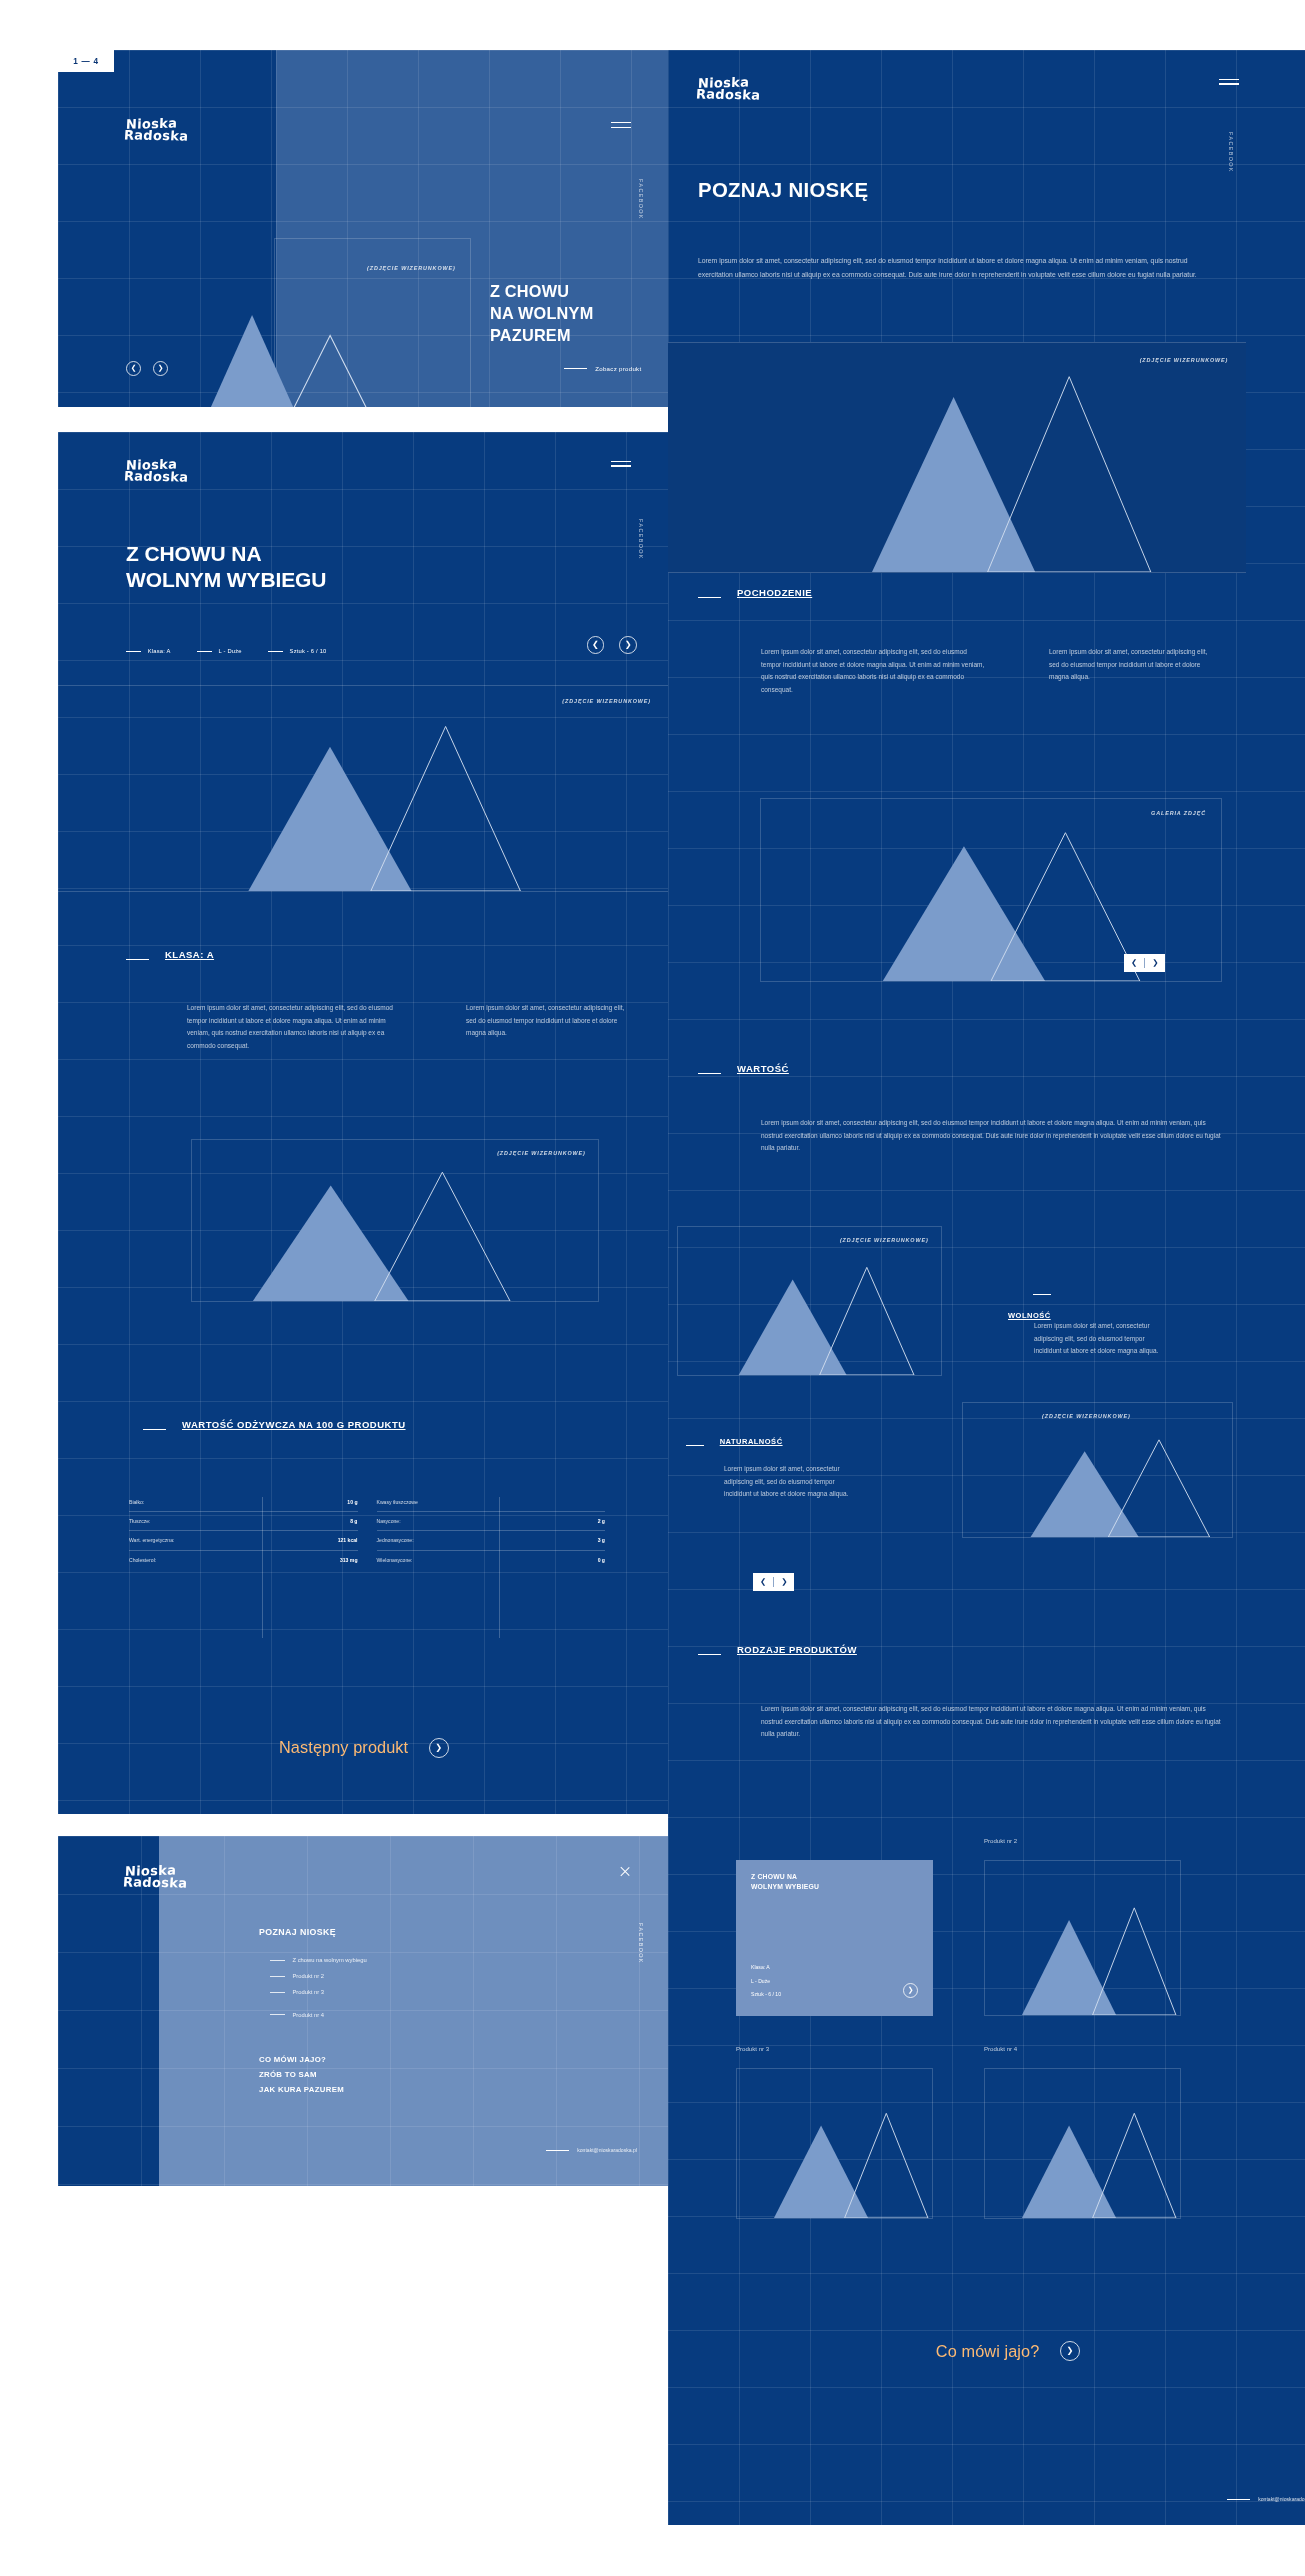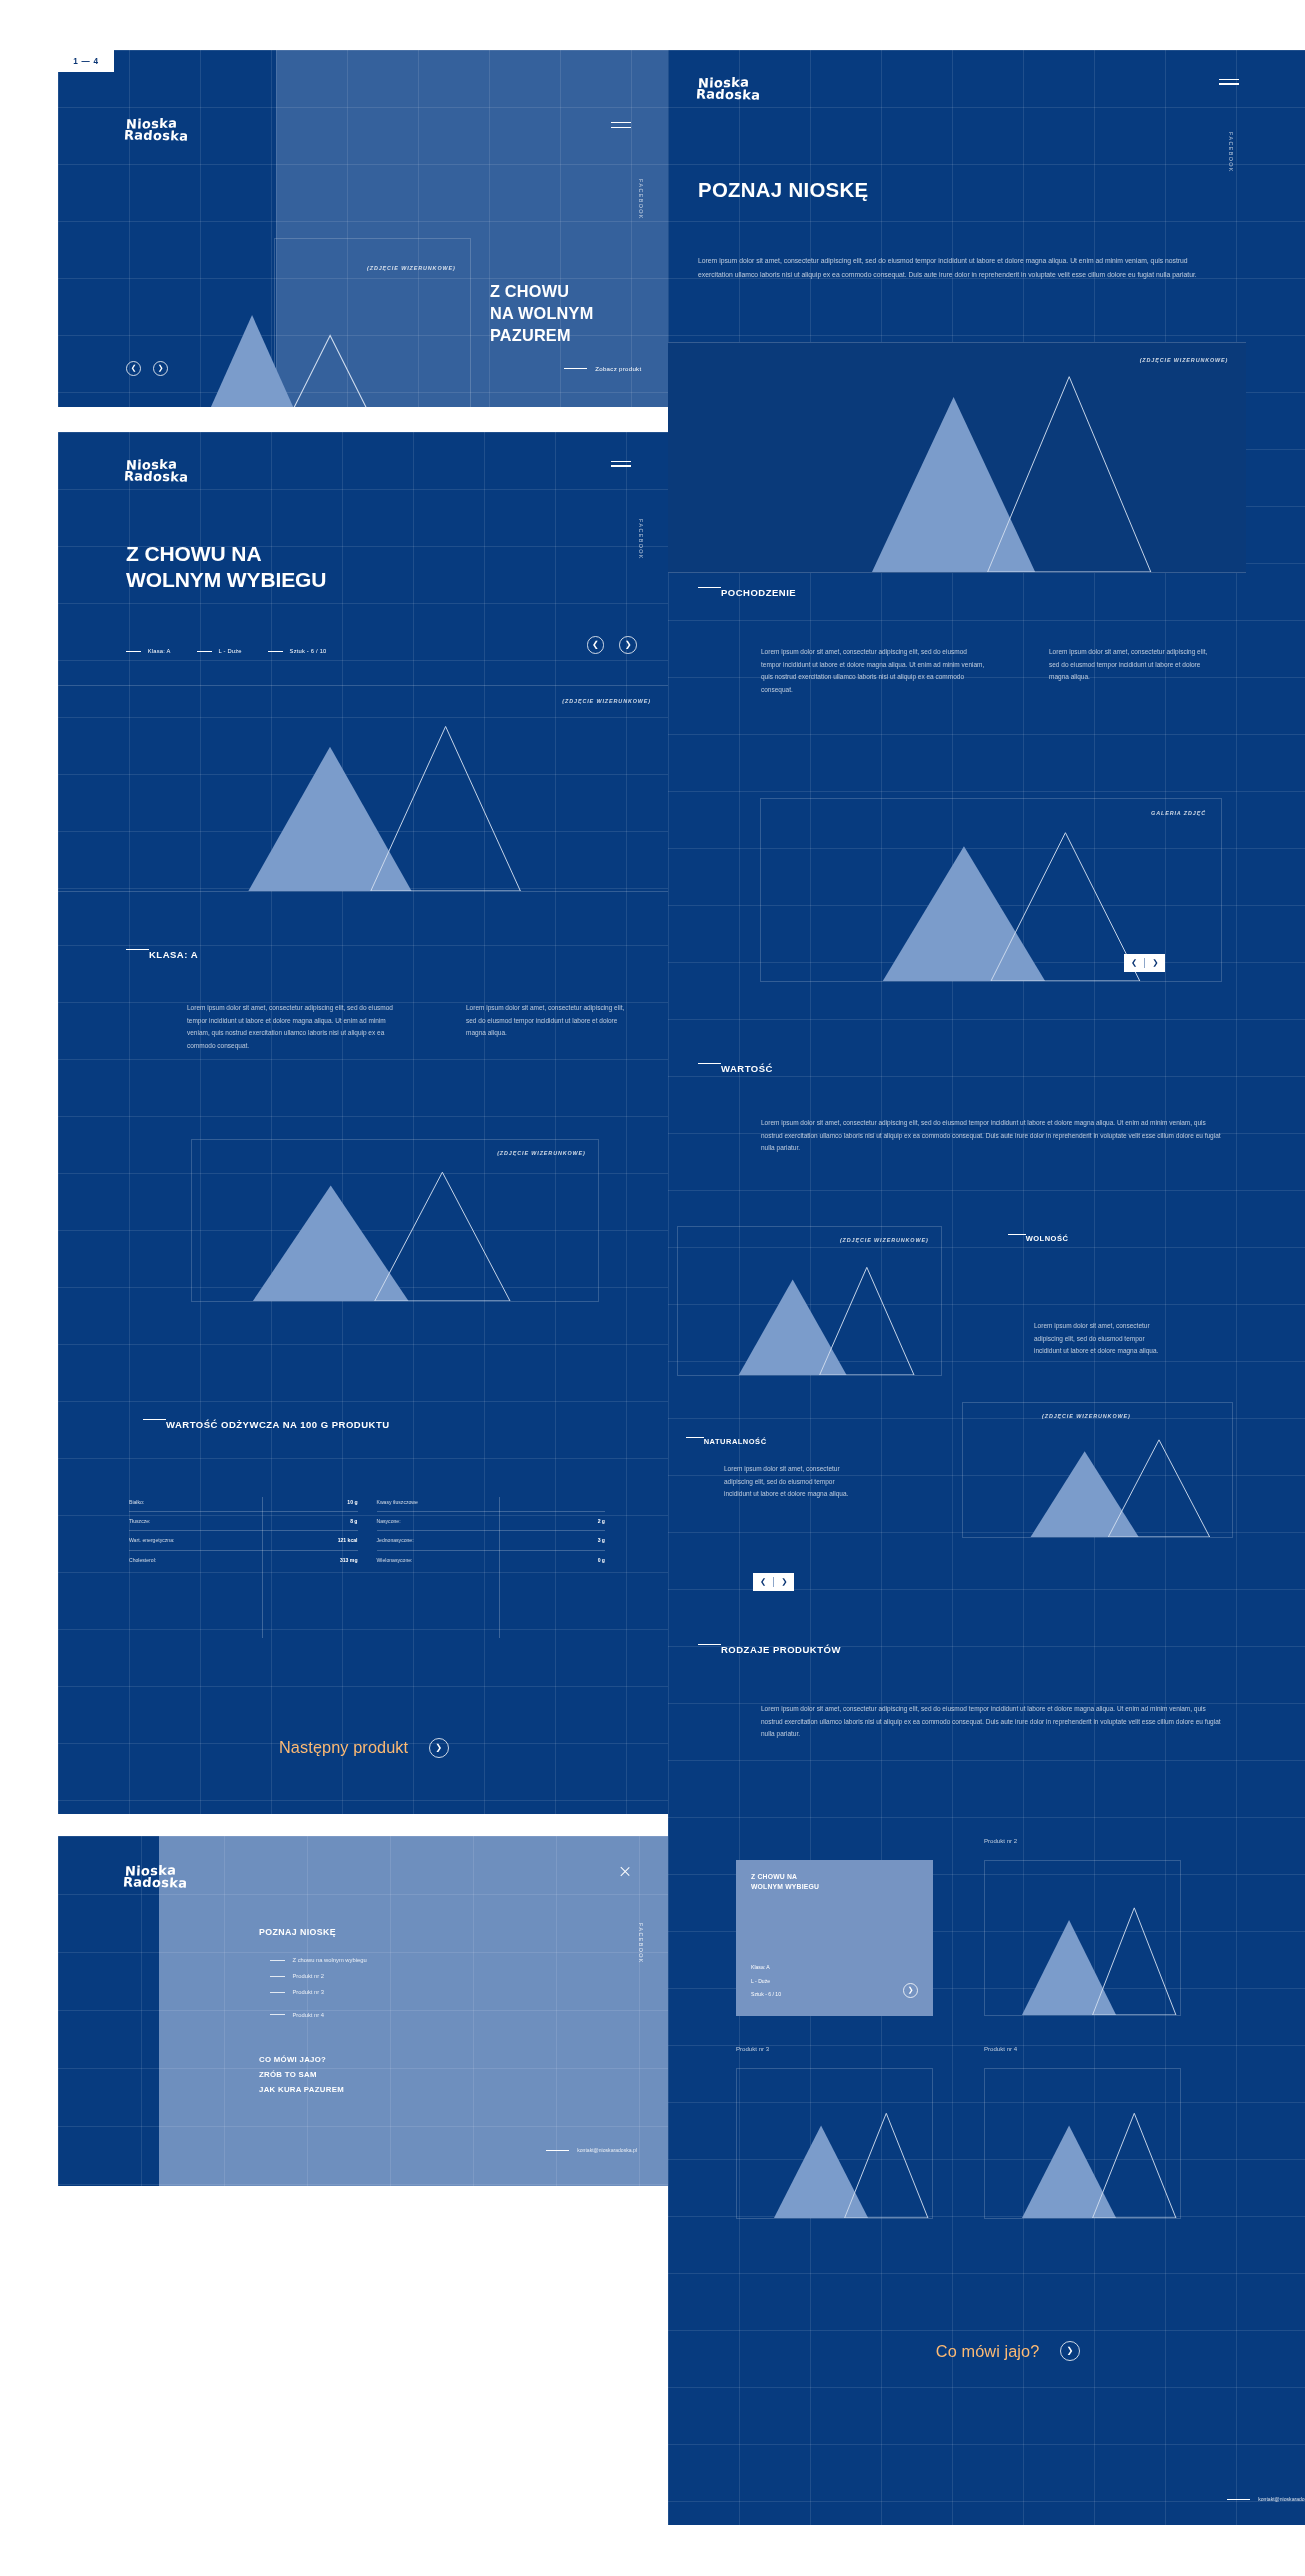--- a/index.html
+++ b/index.html
@@ -50,21 +50,21 @@
   
   .burger{position:absolute;z-index:6;width:20.4px;height:11px;cursor:pointer;}
   .burger span{display:block;height:1.4px;background:#fff;margin-bottom:3.4px;}
   .burger span:last-child{margin-bottom:0;width:100%;}
 
   
   .vfb{position:absolute;z-index:6;font-size:5.4px;letter-spacing:1.4px;
     color:var(--txt-dim);writing-mode:vertical-rl;text-orientation:mixed;}
 
   
-  .dashlabel{display:flex;align-items:flex-start;gap:0;}
+  .dashlabel{display:flex;align-items:flex-end;gap:16px;text-decoration:underline;}
   .dash{display:inline-block;height:0.7px;background:#fff;width:17.7px;flex:none;}
   .dash.lg{width:23px;}
   .sec-title{font-size:9.5px;font-weight:700;letter-spacing:0.5px;}
   .sec-title.sm{font-size:7.5px;}
 
   
   .circ{width:15px;height:15px;border:0.7px solid rgba(255,255,255,.8);border-radius:50%;
     display:inline-flex;align-items:center;justify-content:center;font-size:6.8px;
     color:#fff;cursor:pointer;line-height:1;}
   .circ.big{width:20.4px;height:20.4px;font-size:8.2px;}
@@ -385,21 +385,21 @@
   </div>
   <div class="body" style="position:absolute;left:93px;top:1067px;width:462px;">Lorem ipsum dolor sit amet, consectetur adipiscing elit, sed do eiusmod tempor incididunt ut labore et dolore magna aliqua. Ut enim ad minim veniam, quis nostrud exercitation ullamco laboris nisi ut aliquip ex ea commodo consequat. Duis aute irure dolor in reprehenderit in voluptate velit esse cillum dolore eu fugiat nulla pariatur.</div>
 
   <div class="imgbox" style="position:absolute;left:8.8px;top:1176px;width:265px;height:150px;border:0.7px solid var(--line2);">
     <div class="imgcap" style="right:12.2px;top:9.5px;">(ZDJĘCIE WIZERUNKOWE)</div>
     <svg class="mts" viewBox="0 0 390 220" preserveAspectRatio="none">
       <polygon points="90,220 170,78 250,220" fill="#7b9ccb"></polygon>
       <polygon points="210,220 280,60 350,220" fill="none" stroke="#cfdcee" stroke-width="1.4"></polygon>
     </svg>
   </div>
-  <div class="dashlabel" style="position:absolute;left:340px;top:1184px;">
+  <div class="dashlabel" style="position:absolute;left:340px;top:1244px;flex-direction:column;">
     <span class="dash"></span>
     <span class="sec-title sm">WOLNOŚĆ</span>
   </div>
   <div class="body" style="position:absolute;left:366px;top:1270px;width:136px;">Lorem ipsum dolor sit amet, consectetur adipiscing elit, sed do eiusmod tempor incididunt ut labore et dolore magna aliqua.</div>
 
   <div class="imgbox" style="position:absolute;left:294px;top:1352px;width:271px;height:136px;border:0.7px solid var(--line2);">
     <div class="imgcap" style="left:79px;top:9.5px;">(ZDJĘCIE WIZERUNKOWE)</div>
     <svg class="mts" viewBox="0 0 398 200" preserveAspectRatio="none">
       <polygon points="100,200 180,72 260,200" fill="#7b9ccb"></polygon>
       <polygon points="215,200 290,55 365,200" fill="none" stroke="#cfdcee" stroke-width="1.4"></polygon>

